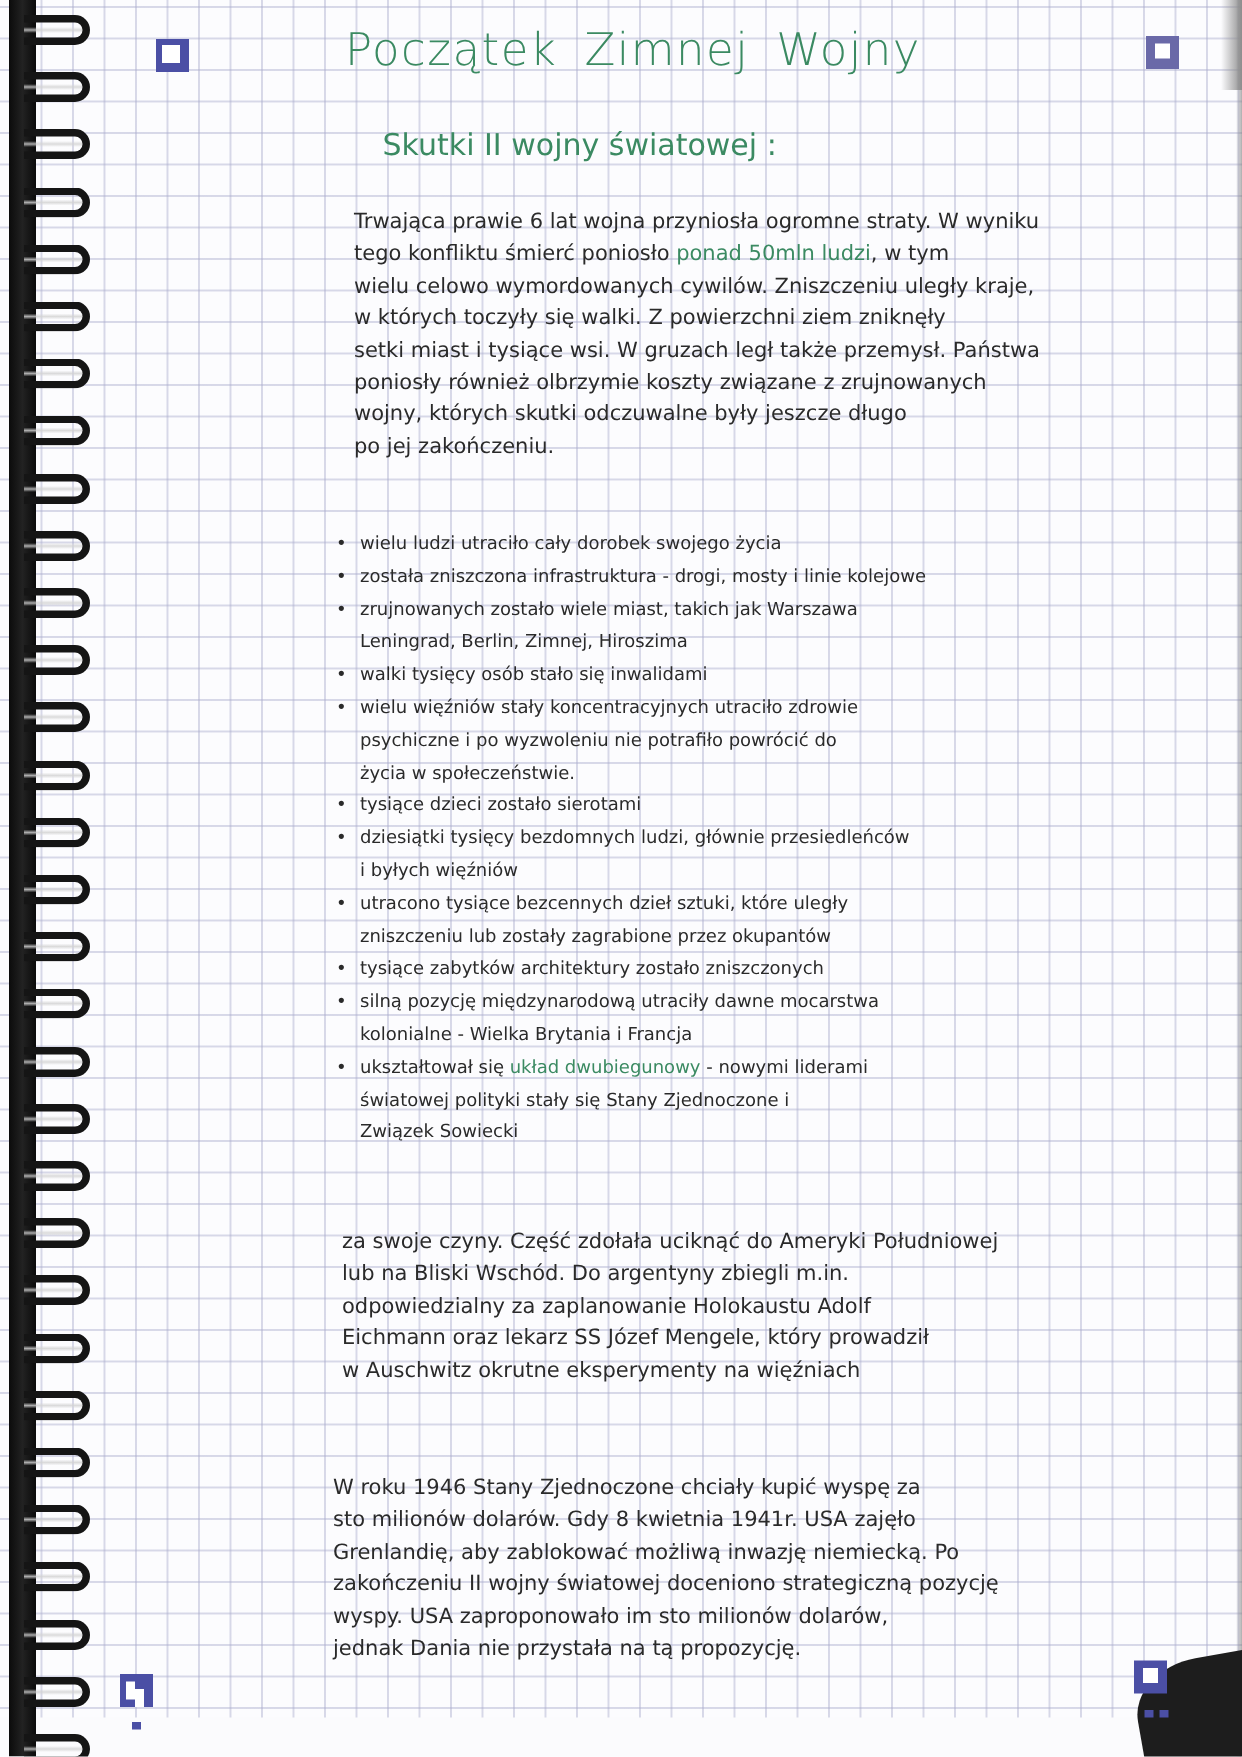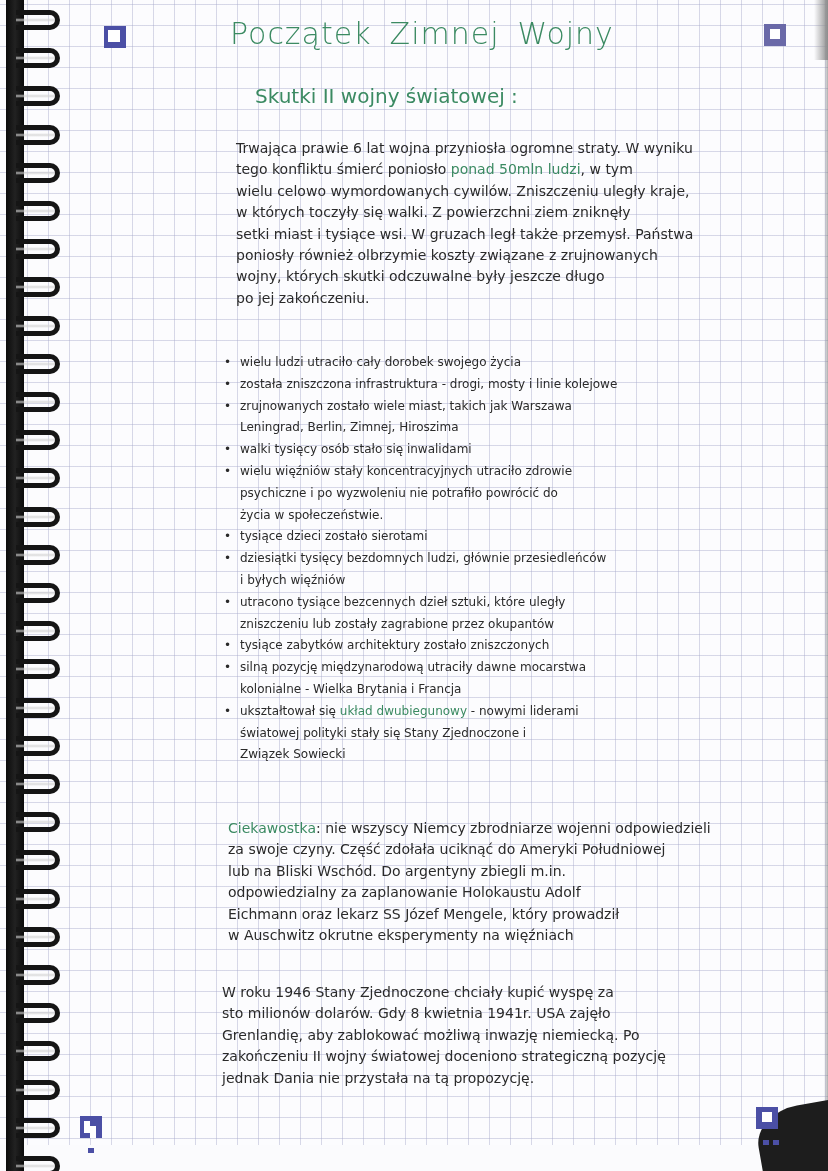--- a/index.html
+++ b/index.html
@@ -160,28 +160,28 @@
     <div><span class="bl-dot">•</span><span>wielu więźniów stały koncentracyjnych utraciło zdrowie</span><span class="indent">psychiczne i po wyzwoleniu nie potrafiło powrócić do</span><span class="indent">życia w społeczeństwie.</span></div>
     <div><span class="bl-dot">•</span><span>tysiące dzieci zostało sierotami</span></div>
     <div><span class="bl-dot">•</span><span>dziesiątki tysięcy bezdomnych ludzi, głównie przesiedleńców</span><span class="indent">i byłych więźniów</span></div>
     <div><span class="bl-dot">•</span><span>utracono tysiące bezcennych dzieł sztuki, które uległy</span><span class="indent">zniszczeniu lub zostały zagrabione przez okupantów</span></div>
     <div><span class="bl-dot">•</span><span>tysiące zabytków architektury zostało zniszczonych</span></div>
     <div><span class="bl-dot">•</span><span>silną pozycję międzynarodową utraciły dawne mocarstwa</span><span class="indent">kolonialne - Wielka Brytania i Francja</span></div>
     <div><span class="bl-dot">•</span><span>ukształtował się </span><span class="green">układ dwubiegunowy</span><span> - nowymi liderami</span><span class="indent">światowej polityki stały się Stany Zjednoczone i</span><span class="indent">Związek Sowiecki</span></div>
   </div>
 
   <div class="hw para p3">
-    <span class="bullet-line"><span class="green">Ciekawostka</span><span>: nie wszyscy Niemcy zbrodniarze wojenni odpowiedzieli</span></span>
     <span class="bullet-line">za swoje czyny. Część zdołała uciknąć do Ameryki Południowej</span>
     <span class="bullet-line">lub na Bliski Wschód. Do argentyny zbiegli m.in.</span>
     <span class="bullet-line">odpowiedzialny za zaplanowanie Holokaustu Adolf</span>
     <span class="bullet-line">Eichmann oraz lekarz SS Józef Mengele, który prowadził</span>
     <span class="bullet-line">w Auschwitz okrutne eksperymenty na więźniach</span>
   </div>
 
   <div class="hw para p4">
     <span class="bullet-line">W roku 1946 Stany Zjednoczone chciały kupić wyspę za</span>
     <span class="bullet-line">sto milionów dolarów. Gdy 8 kwietnia 1941r. USA zajęło</span>
     <span class="bullet-line">Grenlandię, aby zablokować możliwą inwazję niemiecką. Po</span>
     <span class="bullet-line">zakończeniu II wojny światowej doceniono strategiczną pozycję</span>
+    <span class="bullet-line">wyspy. USA zaproponowało im sto milionów dolarów,</span>
     <span class="bullet-line">jednak Dania nie przystała na tą propozycję.</span>
   </div>
 </div>
 
 </body></html>

